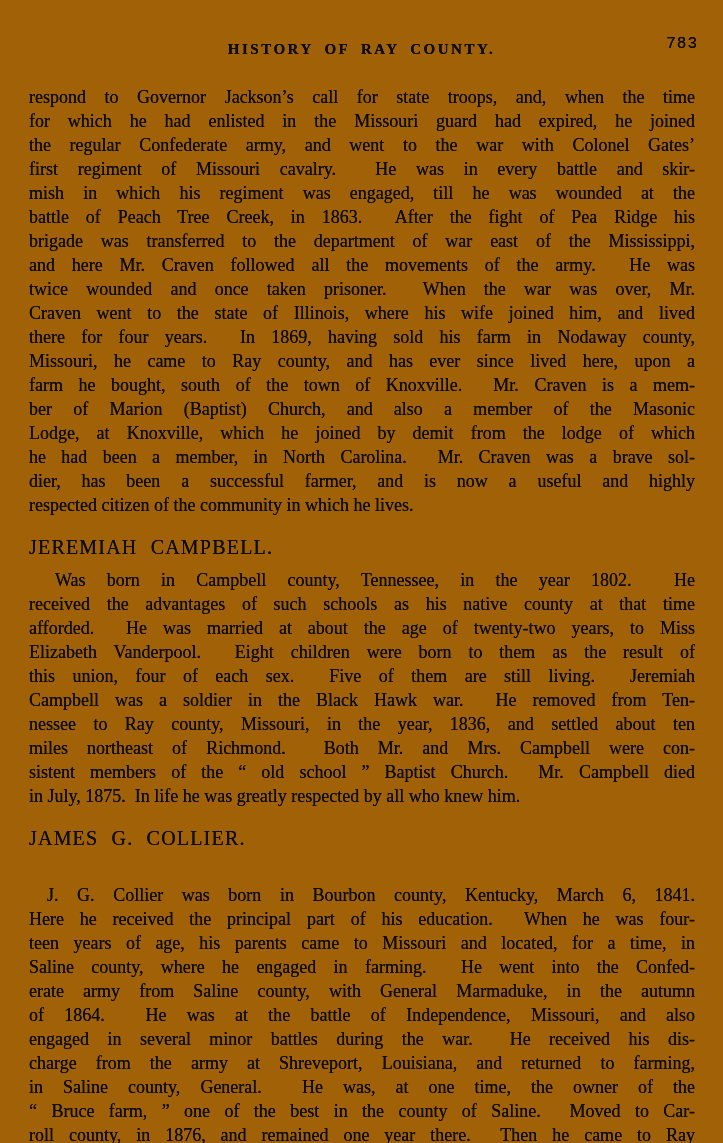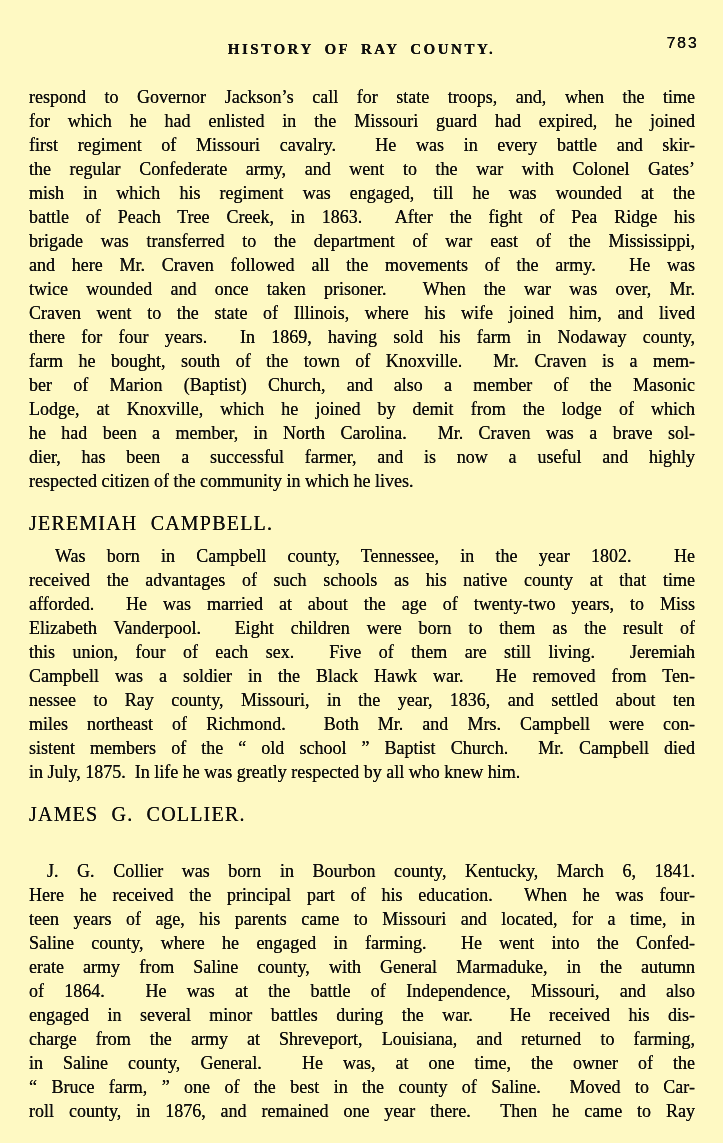--- a/index.html
+++ b/index.html
@@ -4,21 +4,21 @@
 <style>
   html, body {
     margin: 0;
     padding: 0;
     background: #ffffff;
   }
   .page {
     position: relative;
     width: 723px;
     height: 1143px;
-    background: #fef9c3;
+    background: #a16207;
     font-family: "Liberation Serif", serif;
     color: #0d0d0d;
     overflow: hidden;
     text-shadow: 0 0 0.5px currentColor;
   }
   .running-title {
     position: absolute;
     top: 41px;
     left: 0;
     right: 0;
@@ -66,29 +66,30 @@
 </head>
 <body>
 
 <div class="page">
   <div class="running-title">HISTORY OF RAY COUNTY.</div>
   <div class="page-number">783</div>
   <div class="body-col">
       <div class="paragraph">
         <div class="line">respond to Governor Jackson’s call for state troops, and, when the time</div>
         <div class="line">for which he had enlisted in the Missouri guard had expired, he joined</div>
+        <div class="line">the regular Confederate army, and went to the war with Colonel Gates’</div>
         <div class="line">first regiment of Missouri cavalry.  He was in every battle and skir-</div>
-        <div class="line">the regular Confederate army, and went to the war with Colonel Gates’</div>
         <div class="line">mish in which his regiment was engaged, till he was wounded at the</div>
         <div class="line">battle of Peach Tree Creek, in 1863.  After the fight of Pea Ridge his</div>
         <div class="line">brigade was transferred to the department of war east of the Mississippi,</div>
         <div class="line">and here Mr. Craven followed all the movements of the army.  He was</div>
         <div class="line">twice wounded and once taken prisoner.  When the war was over, Mr.</div>
         <div class="line">Craven went to the state of Illinois, where his wife joined him, and lived</div>
         <div class="line">there for four years.  In 1869, having sold his farm in Nodaway county,</div>
+        <div class="line">Missouri, he came to Ray county, and has ever since lived here, upon a</div>
         <div class="line">farm he bought, south of the town of Knoxville.  Mr. Craven is a mem-</div>
         <div class="line">ber of Marion (Baptist) Church, and also a member of the Masonic</div>
         <div class="line">Lodge, at Knoxville, which he joined by demit from the lodge of which</div>
         <div class="line">he had been a member, in North Carolina.  Mr. Craven was a brave sol-</div>
         <div class="line">dier, has been a successful farmer, and is now a useful and highly</div>
         <div class="line last">respected citizen of the community in which he lives.</div>
       </div>
       <div class="section-heading">JEREMIAH CAMPBELL.</div>
       <div class="paragraph">
         <div class="line" style="text-indent: 26px;">Was born in Campbell county, Tennessee, in the year 1802.  He</div>

